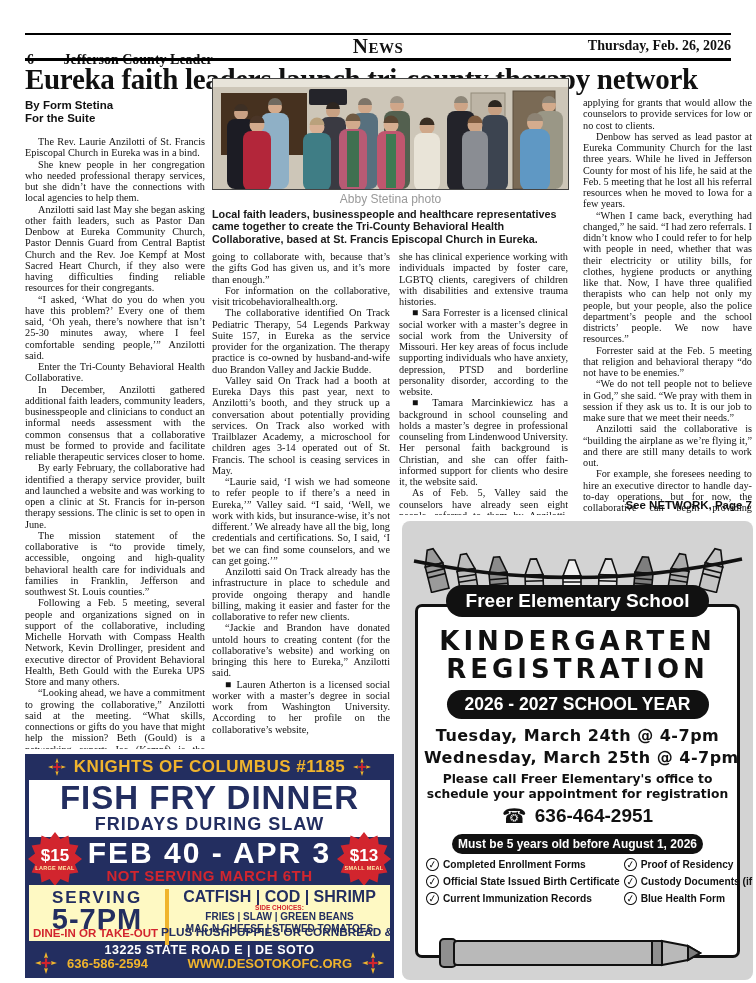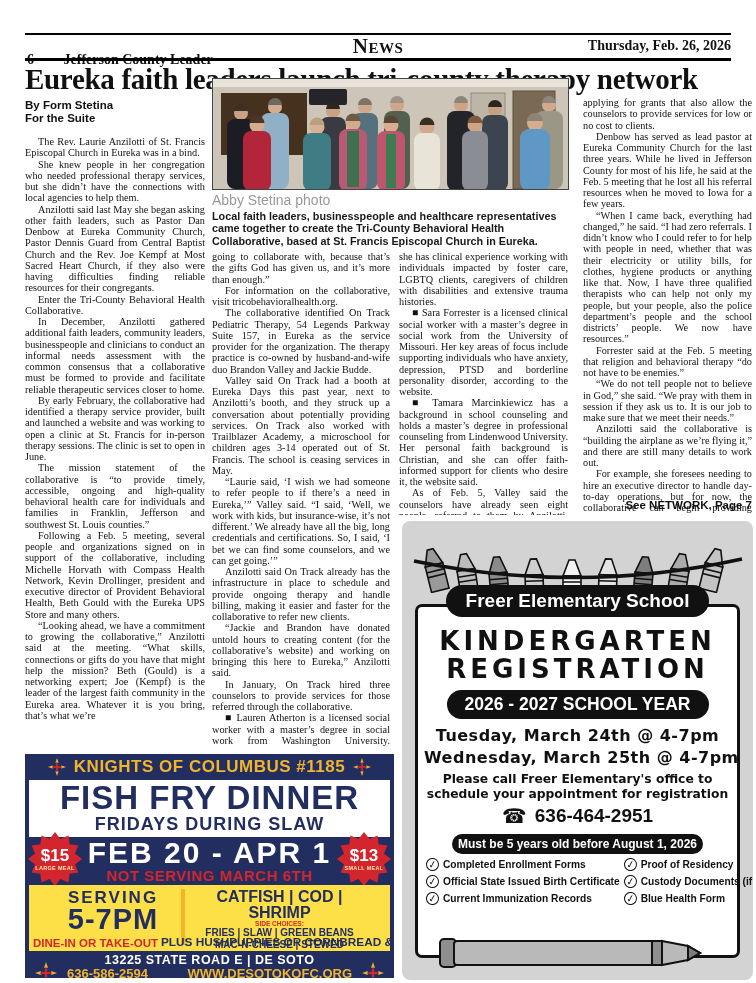--- a/index.html
+++ b/index.html
@@ -24,21 +24,21 @@
   .mh-right{position:absolute; right:0; top:1px;}
 
   
   .headline{position:absolute; left:25px; top:63px; width:708px; white-space:nowrap;
             font-weight:bold; font-size:29px; letter-spacing:-.3px;}
 
   
   .photo-wrap{position:absolute; left:212px; top:78px; width:357px;}
   .photo-frame{width:357px; height:112px; border:1px solid #444; overflow:hidden; background:#cdc6b8;}
   .photo-frame svg{display:block;}
-  .photo-credit{text-align:left; font-family:"Liberation Sans",sans-serif; font-size:14px;
+  .photo-credit{text-align:center; font-family:"Liberation Sans",sans-serif; font-size:12px;
                 color:var(--credit); margin-top:2px;}
   .photo-caption{font-family:"Liberation Sans",sans-serif; font-weight:bold; font-size:10.8px;
                  line-height:12.4px; color:#1a1a1a; margin-top:2px; text-align:left;}
 
   
   .byline{font-family:"Liberation Sans",sans-serif; font-weight:bold; font-size:11.5px;
           line-height:13px; margin-bottom:11px;}
   .col{position:absolute; text-align:justify; font-size:10.25px; line-height:11.25px;
        overflow:hidden; hyphens:auto; -webkit-hyphens:auto;}
   .col p{text-indent:13px; margin:0;}
@@ -61,21 +61,21 @@
   .koc-band{position:relative; height:48px; text-align:center;}
   .koc-dates{color:#fff; font-weight:bold; font-size:30px; line-height:31px; letter-spacing:2px; white-space:nowrap;}
   .koc-notserving{color:var(--red); font-weight:bold; font-size:15px; line-height:15px; letter-spacing:.5px;}
   .burst{position:absolute; width:54px; height:56px; top:-5px;}
   .burst.left{left:3px;} .burst.right{right:3px;}
   .burst svg{position:absolute; inset:0;}
   .burst-price{position:absolute; top:14px; left:0; width:100%; 
                color:#fff; font-weight:bold; font-size:17px;}
   .burst-label{position:absolute; top:33px; left:0; width:100%; text-align:center;
                color:#ffe9a8; font-weight:bold; font-size:5.5px; letter-spacing:.3px;}
-  .koc-white2{position:relative; margin:0 4px; background:#fde047; height:66px; padding:4px 24px 16px;}
+  .koc-white2{position:relative; margin:0 4px; background:#fef9c3; height:56px; padding:4px 8px 16px;}
   .koc-cols{display:flex; height:46px;}
   .koc-serving{width:120px; text-align:center; color:var(--navy); font-weight:bold;}
   .koc-serving .s1{font-size:17px; line-height:17px; letter-spacing:2px;}
   .koc-serving .s2{font-size:29px; line-height:27px; letter-spacing:1px;}
   .koc-dine{position:absolute; left:4px; bottom:2px; width:124px; text-align:center;
             color:var(--red); font-weight:bold; font-size:11.5px; white-space:nowrap;}
   .koc-divider{width:4px; background:var(--gold); margin:0 8px; height:56px;}
   .koc-menu{flex:1; text-align:center; color:var(--navy); font-weight:bold;}
   .koc-menu .m1{font-size:16px; line-height:16px;}
   .koc-menu .mc{color:var(--red); font-size:6.5px; line-height:6px;}
@@ -237,47 +237,47 @@
 
   <div class="col col1">
     <div class="byline">
       <div>By Form Stetina</div>
       <div>For the Suite</div>
     </div>
     <div>
         <p>The Rev. Laurie Anzilotti of St. Francis Episcopal Church in Eureka was in a bind.</p>
         <p>She knew people in her congregation who needed professional therapy services, but she didn’t have the connections with local agencies to help them.</p>
         <p>Anzilotti said last May she began asking other faith leaders, such as Pastor Dan Denbow at Eureka Community Church, Pastor Dennis Guard from Central Baptist Church and the Rev. Joe Kempf at Most Sacred Heart Church, if they also were having difficulties finding reliable resources for their congregants.</p>
+        <p>“I asked, ‘What do you do when you have this problem?’ Every one of them said, ‘Oh yeah, there’s nowhere that isn’t 25-30 minutes away, where I feel comfortable sending people,’” Anzilotti said.</p>
         <p>Enter the Tri-County Behavioral Health Collaborative.</p>
         <p>In December, Anzilotti gathered additional faith leaders, community leaders, businesspeople and clinicians to conduct an informal needs assessment with the common consensus that a collaborative must be formed to provide and facilitate reliable therapeutic services closer to home.</p>
         <p>By early February, the collaborative had identified a therapy service provider, built and launched a website and was working to open a clinic at St. Francis for in-person therapy sessions. The clinic is set to open in June.</p>
         <p>The mission statement of the collaborative is “to provide timely, accessible, ongoing and high-quality behavioral health care for individuals and families in Franklin, Jefferson and southwest St. Louis counties.”</p>
         <p>Following a Feb. 5 meeting, several people and organizations signed on in support of the collaborative, including Michelle Horvath with Compass Health Network, Kevin Drollinger, president and executive director of Provident Behavioral Health, Beth Gould with the Eureka UPS Store and many others.</p>
         <p>“Looking ahead, we have a commitment to growing the collaborative,” Anzilotti said at the meeting. “What skills, connections or gifts do you have that might help the mission? Beth (Gould) is a networking expert; Joe (Kempf) is the leader of the largest faith community in the Eureka area. Whatever it is you bring, that’s what we’re</p>
       </div>
   </div>
   <div class="col col2">
       <p class="cont">going to collaborate with, because that’s the gifts God has given us, and it’s more than enough.”</p>
       <p>For information on the collaborative, visit tricobehavioralhealth.org.</p>
       <p>The collaborative identified On Track Pediatric Therapy, 54 Legends Parkway Suite 157, in Eureka as the service provider for the organization. The therapy practice is co-owned by husband-and-wife duo Brandon Valley and Jackie Budde.</p>
       <p>Valley said On Track had a booth at Eureka Days this past year, next to Anzilotti’s booth, and they struck up a conversation about potentially providing services. On Track also worked with Trailblazer Academy, a microschool for children ages 3-14 operated out of St. Francis. The school is ceasing services in May.</p>
       <p>“Laurie said, ‘I wish we had someone to refer people to if there’s a need in Eureka,’” Valley said. “I said, ‘Well, we work with kids, but insurance-wise, it’s not different.’ We already have all the big, long credentials and certifications. So, I said, ‘I bet we can find some counselors, and we can get going.’”</p>
       <p>Anzilotti said On Track already has the infrastructure in place to schedule and provide ongoing therapy and handle billing, making it easier and faster for the collaborative to refer new clients.</p>
       <p>“Jackie and Brandon have donated untold hours to creating content (for the collaborative’s website) and working on bringing this here to Eureka,” Anzilotti said.</p>
-      <p>In January, On Track hired three counselors to provide services for those referred through the collaborative.</p>
       <p>■ Lauren Atherton is a licensed social worker with a master’s degree in social work from Washington University. According to her profile on the collaborative’s website,</p>
     </div>
   <div class="col col3">
       <p class="cont">she has clinical experience working with individuals impacted by foster care, LGBTQ clients, caregivers of children with disabilities and extensive trauma histories.</p>
       <p>■ Sara Forrester is a licensed clinical social worker with a master’s degree in social work from the University of Missouri. Her key areas of focus include supporting individuals who have anxiety, depression, PTSD and borderline personality disorder, according to the website.</p>
       <p>■ Tamara Marcinkiewicz has a background in school counseling and holds a master’s degree in professional counseling from Lindenwood University. Her personal faith background is Christian, and she can offer faith-informed support for clients who desire it, the website said.</p>
       <p>As of Feb. 5, Valley said the counselors have already seen eight people, referred to them by Anzilotti, Denbow and others.</p>
     </div>
   <div class="col col4">
-      <p class="cont">applying for grants that also allow the counselors to provide services for low or no cost to clients.</p>
+      <p class="cont">applying for grants that would allow the counselors to provide services for low or no cost to clients.</p>
       <p>Denbow has served as lead pastor at Eureka Community Church for the last three years. While he lived in Jefferson County for most of his life, he said at the Feb. 5 meeting that he lost all his referral resources when he moved to Iowa for a few years.</p>
       <p>“When I came back, everything had changed,” he said. “I had zero referrals. I didn’t know who I could refer to for help with people in need, whether that was their electricity or utility bills, for clothes, hygiene products or anything like that. Now, I have three qualified therapists who can help not only my people, but your people, also the police department’s people and the school districts’ people. We now have resources.”</p>
       <p>Forrester said at the Feb. 5 meeting that religion and behavioral therapy “do not have to be enemies.”</p>
       <p>“We do not tell people not to believe in God,” she said. “We pray with them in session if they ask us to. It is our job to make sure that we meet their needs.”</p>
       <p>Anzilotti said the collaborative is “building the airplane as we’re flying it,” and there are still many details to work out.</p>
       <p>For example, she foresees needing to hire an executive director to handle day-to-day operations, but for now, the collaborative can begin providing services to those in need.</p>
     </div>
   <div class="see-network">See NETWORK, Page 7</div>
 
   <div class="koc">
@@ -301,21 +301,21 @@
       <div class="koc-sub">FRIDAYS DURING SLAW</div>
     </div>
     <div class="koc-band">
       <div class="burst left">
         <svg viewBox="0 0 60 60">
             <polygon fill="#d2252e" points="60,30 52.2,36 56,45 46.3,46.3 45,56 36,52.2 30,60 24,52.2 15,56 13.7,46.3 4,45 7.8,36 0,30 7.8,24 4,15 13.7,13.7 15,4 24,7.8 30,0 36,7.8 45,4 46.3,13.7 56,15 52.2,24"></polygon>
           </svg>
         <div class="burst-price">$15</div>
         <div class="burst-label">LARGE MEAL</div>
       </div>
-      <div class="koc-dates fitw fitw-c">FEB 20 - APR 1</div>
+      <div class="koc-dates fitw fitw-c">FEB 40 - APR 3</div>
       <div class="koc-notserving">NOT SERVING MARCH 6TH</div>
       <div class="burst right">
         <svg viewBox="0 0 60 60">
             <polygon fill="#d2252e" points="60,30 52.2,36 56,45 46.3,46.3 45,56 36,52.2 30,60 24,52.2 15,56 13.7,46.3 4,45 7.8,36 0,30 7.8,24 4,15 13.7,13.7 15,4 24,7.8 30,0 36,7.8 45,4 46.3,13.7 56,15 52.2,24"></polygon>
           </svg>
         <div class="burst-price">$13</div>
         <div class="burst-label">SMALL MEAL</div>
       </div>
     </div>
     <div class="koc-white2">

